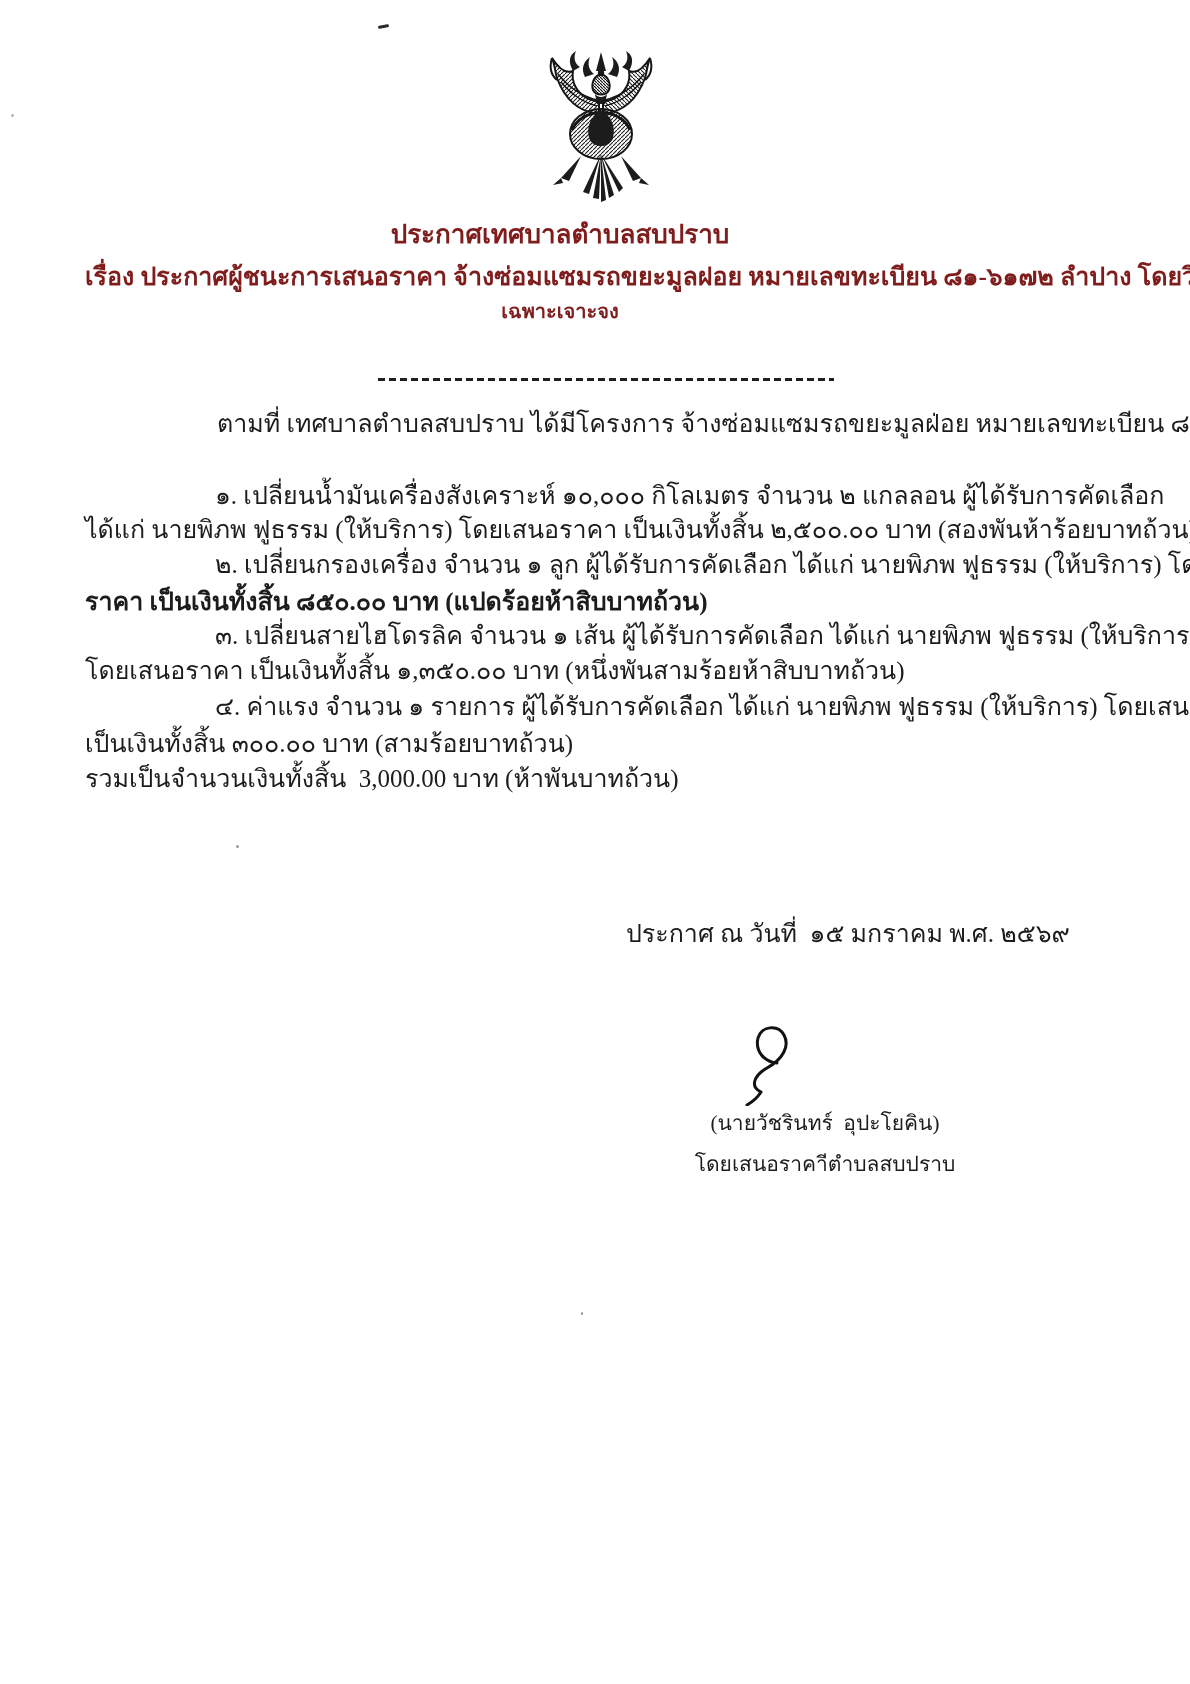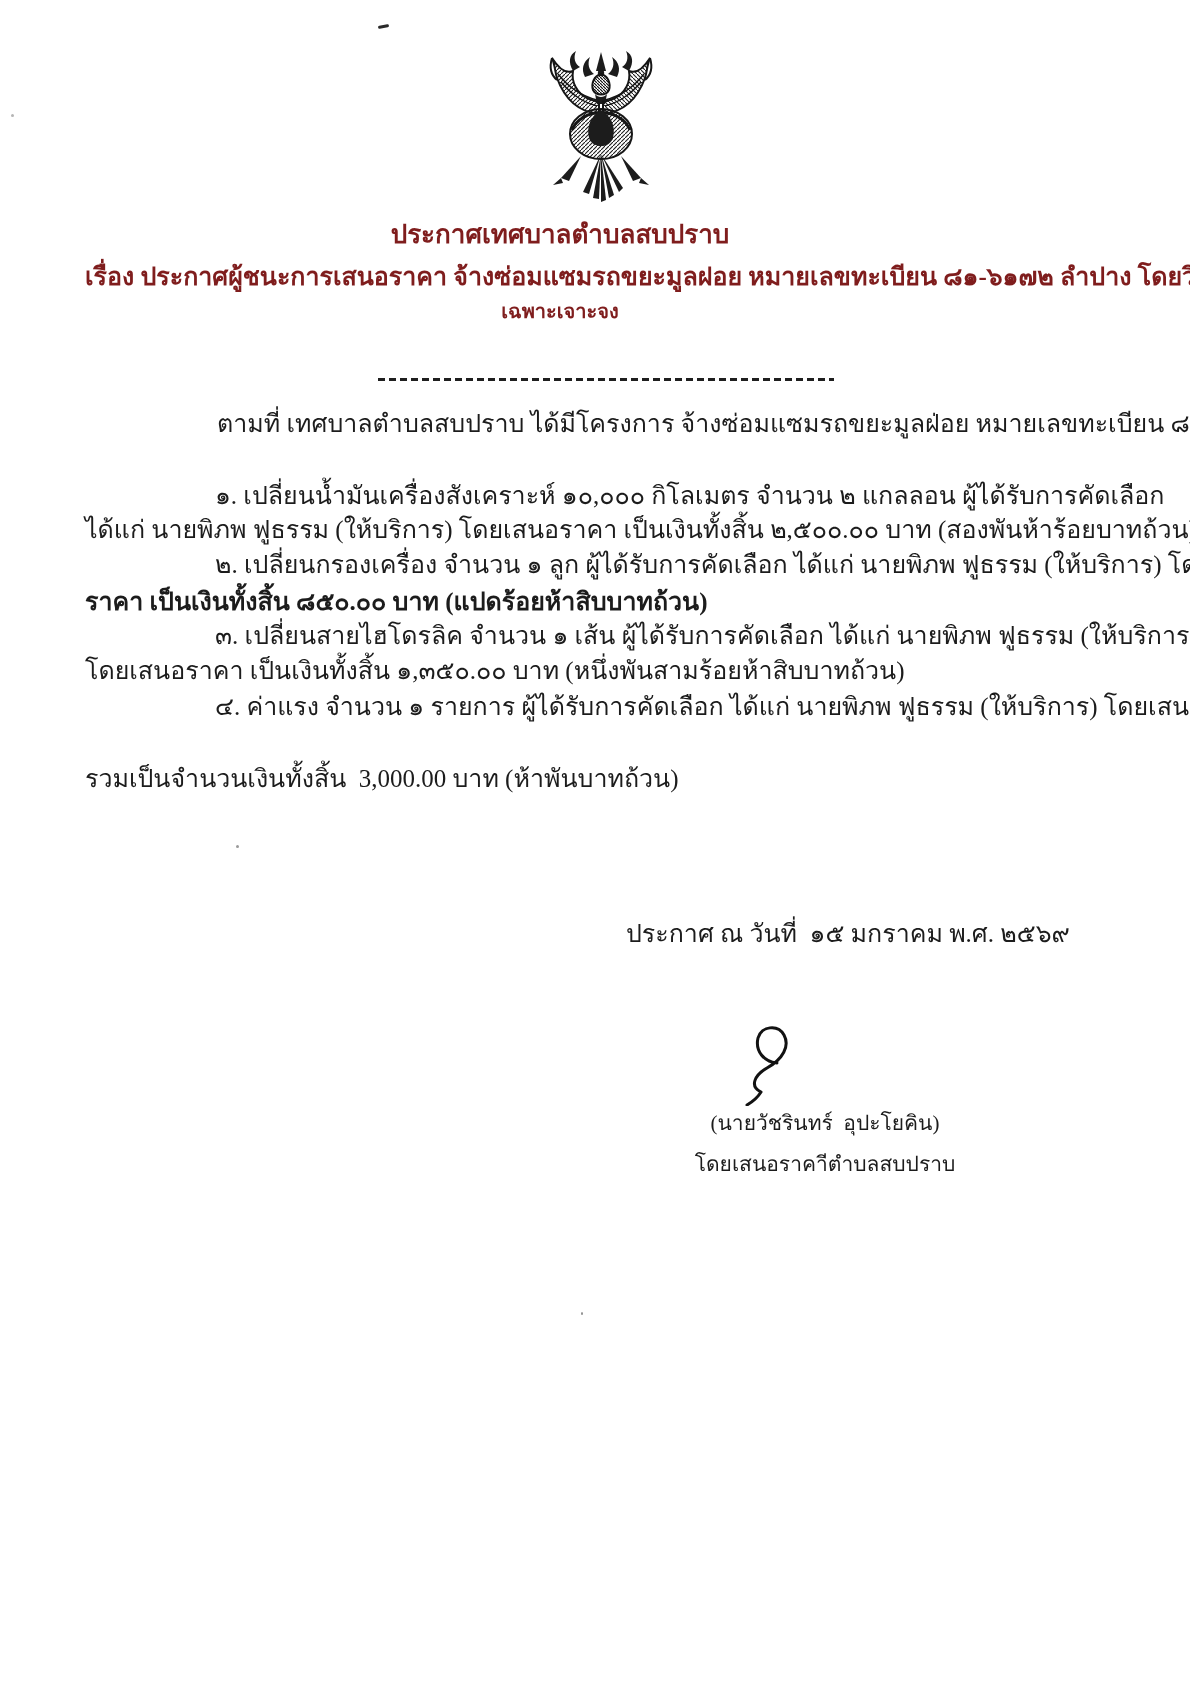--- a/index.html
+++ b/index.html
@@ -105,20 +105,21 @@
   <div class="dashes"></div>
 
   <div class="tline" style="left:217px; top:410px;">ตามที่ เทศบาลตำบลสบปราบ ได้มีโครงการ จ้างซ่อมแซมรถขยะมูลฝ่อย หมายเลขทะเบียน ๘๑-๖๑๗๒</div>
   <div class="tline" style="left:215px; top:466px;margin-top:16px;">๑. เปลี่ยนน้ำมันเครื่องสังเคราะห์ ๑๐,๐๐๐ กิโลเมตร จำนวน ๒ แกลลอน ผู้ได้รับการคัดเลือก</div>
   <div class="tline" style="left:85px;  top:516px;">ได้แก่ นายพิภพ ฟูธรรม (ให้บริการ) โดยเสนอราคา เป็นเงินทั้งสิ้น ๒,๕๐๐.๐๐ บาท (สองพันห้าร้อยบาทถ้วน)</div>
   <div class="tline" style="left:215px; top:551px;">๒. เปลี่ยนกรองเครื่อง จำนวน ๑ ลูก ผู้ได้รับการคัดเลือก ได้แก่ นายพิภพ ฟูธรรม (ให้บริการ) โดยเสนอ</div>
   <div class="tline" style="left:85px;  top:588px;font-weight:bold;">ราคา เป็นเงินทั้งสิ้น ๘๕๐.๐๐ บาท (แปดร้อยห้าสิบบาทถ้วน)</div>
   <div class="tline" style="left:215px; top:622px;">๓. เปลี่ยนสายไฮโดรลิค จำนวน ๑ เส้น ผู้ได้รับการคัดเลือก ได้แก่ นายพิภพ ฟูธรรม (ให้บริการ)</div>
   <div class="tline" style="left:85px;  top:657px;">โดยเสนอราคา เป็นเงินทั้งสิ้น ๑,๓๕๐.๐๐ บาท (หนึ่งพันสามร้อยห้าสิบบาทถ้วน)</div>
   <div class="tline" style="left:215px; top:693px;">๔. ค่าแรง จำนวน ๑ รายการ ผู้ได้รับการคัดเลือก ได้แก่ นายพิภพ ฟูธรรม (ให้บริการ) โดยเสนอราคา</div>
+  <div class="tline" style="left:85px;  top:730px;">เป็นเงินทั้งสิ้น ๓๐๐.๐๐ บาท (สามร้อยบาทถ้วน)</div>
   <div class="tline" style="left:85px;  top:765px;">รวมเป็นจำนวนเงินทั้งสิ้น  3,000.00 บาท (ห้าพันบาทถ้วน)</div>
 
   <div class="tline" style="left:598px; top:920px;margin-left:28px;">ประกาศ ณ วันที่  ๑๕ มกราคม พ.ศ. ๒๕๖๙</div>
 
   <div class="abs" style="left:723px; top:1022px; width:90px; height:84px;">
     <svg width="90" height="84" viewBox="0 0 90 84" xmlns="http://www.w3.org/2000/svg" aria-hidden="true">
       <path d="M38 70 C 26 64 32 53 44 46 C 60 37 67 24 61 13 C 55 2 38 4 35 16 C 32 29 41 40 54 41
                M38 70 C 35 75 29 80 24 83" fill="none" stroke="#121212" stroke-width="3" stroke-linecap="round"></path>
     </svg>
   </div>

